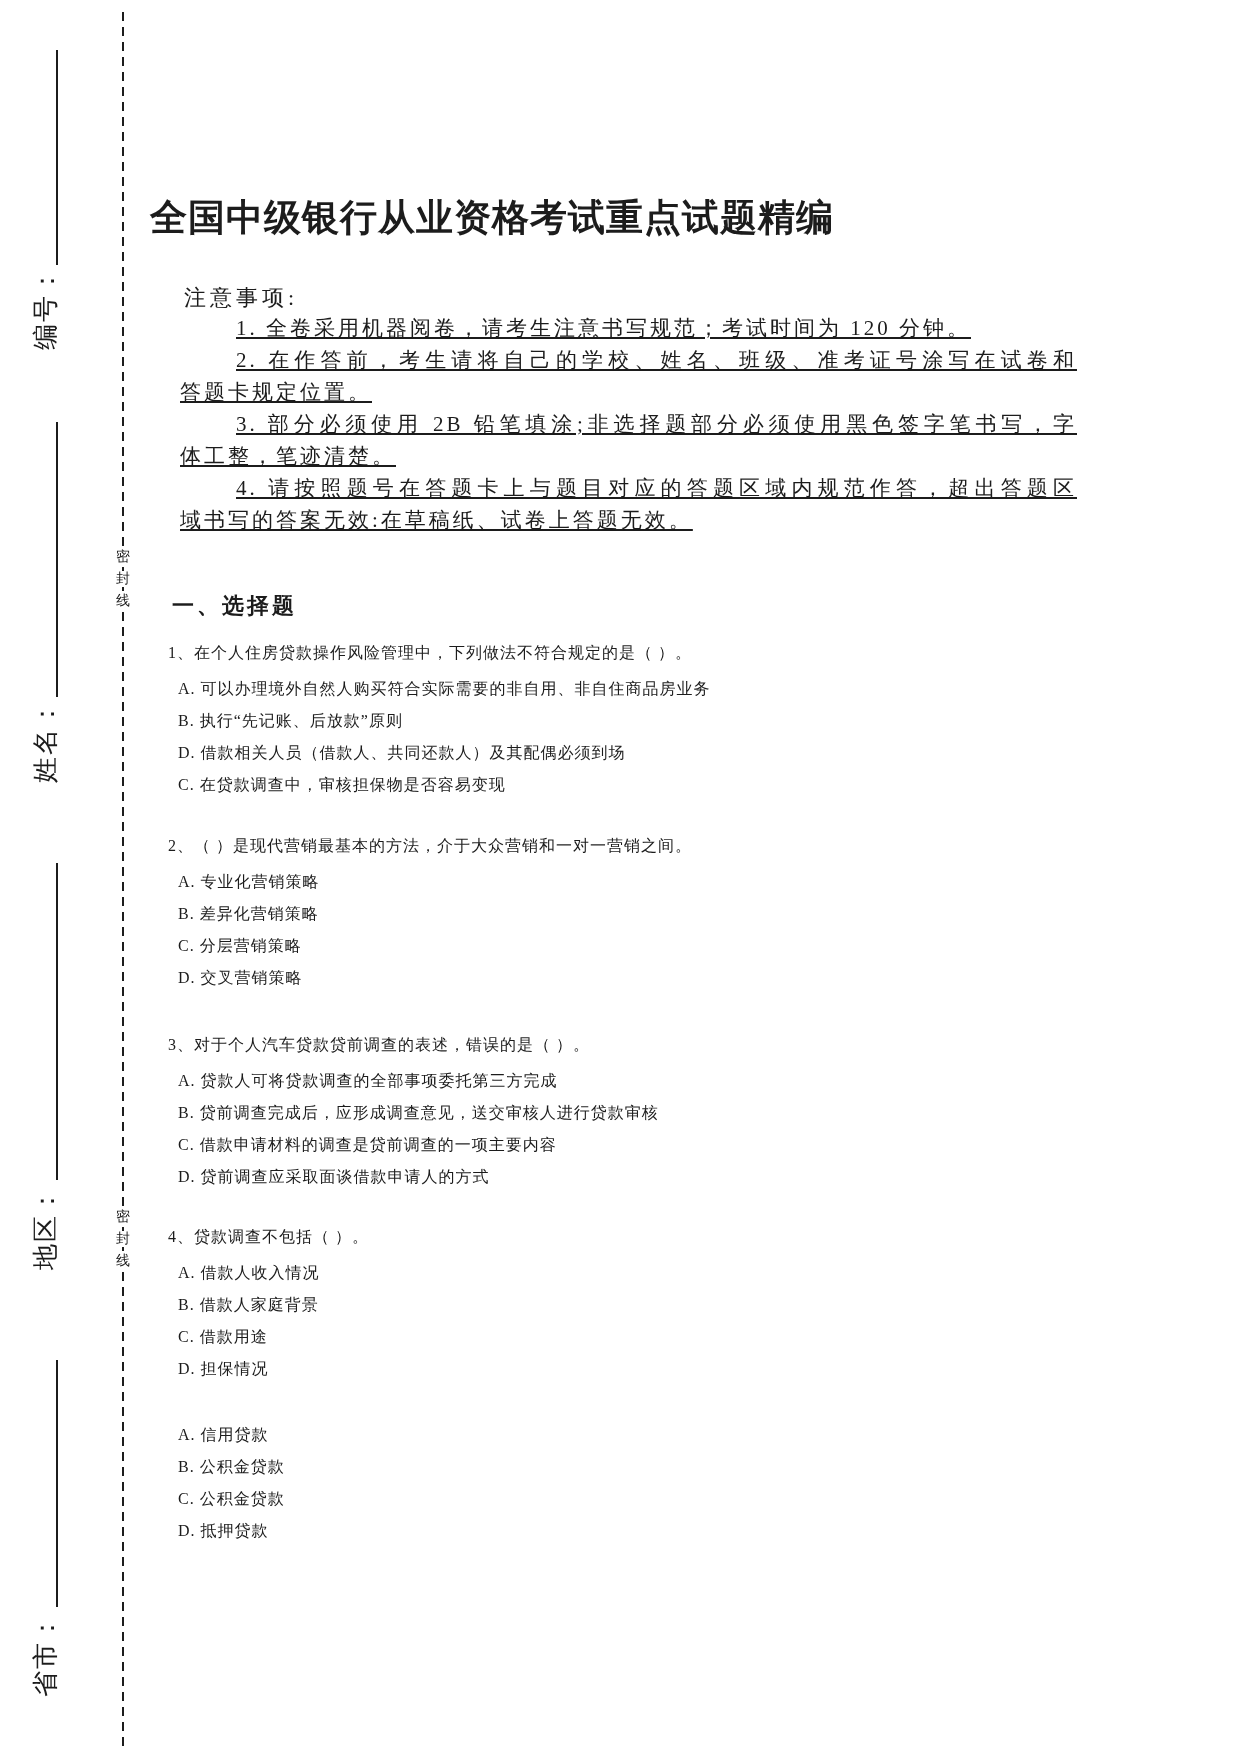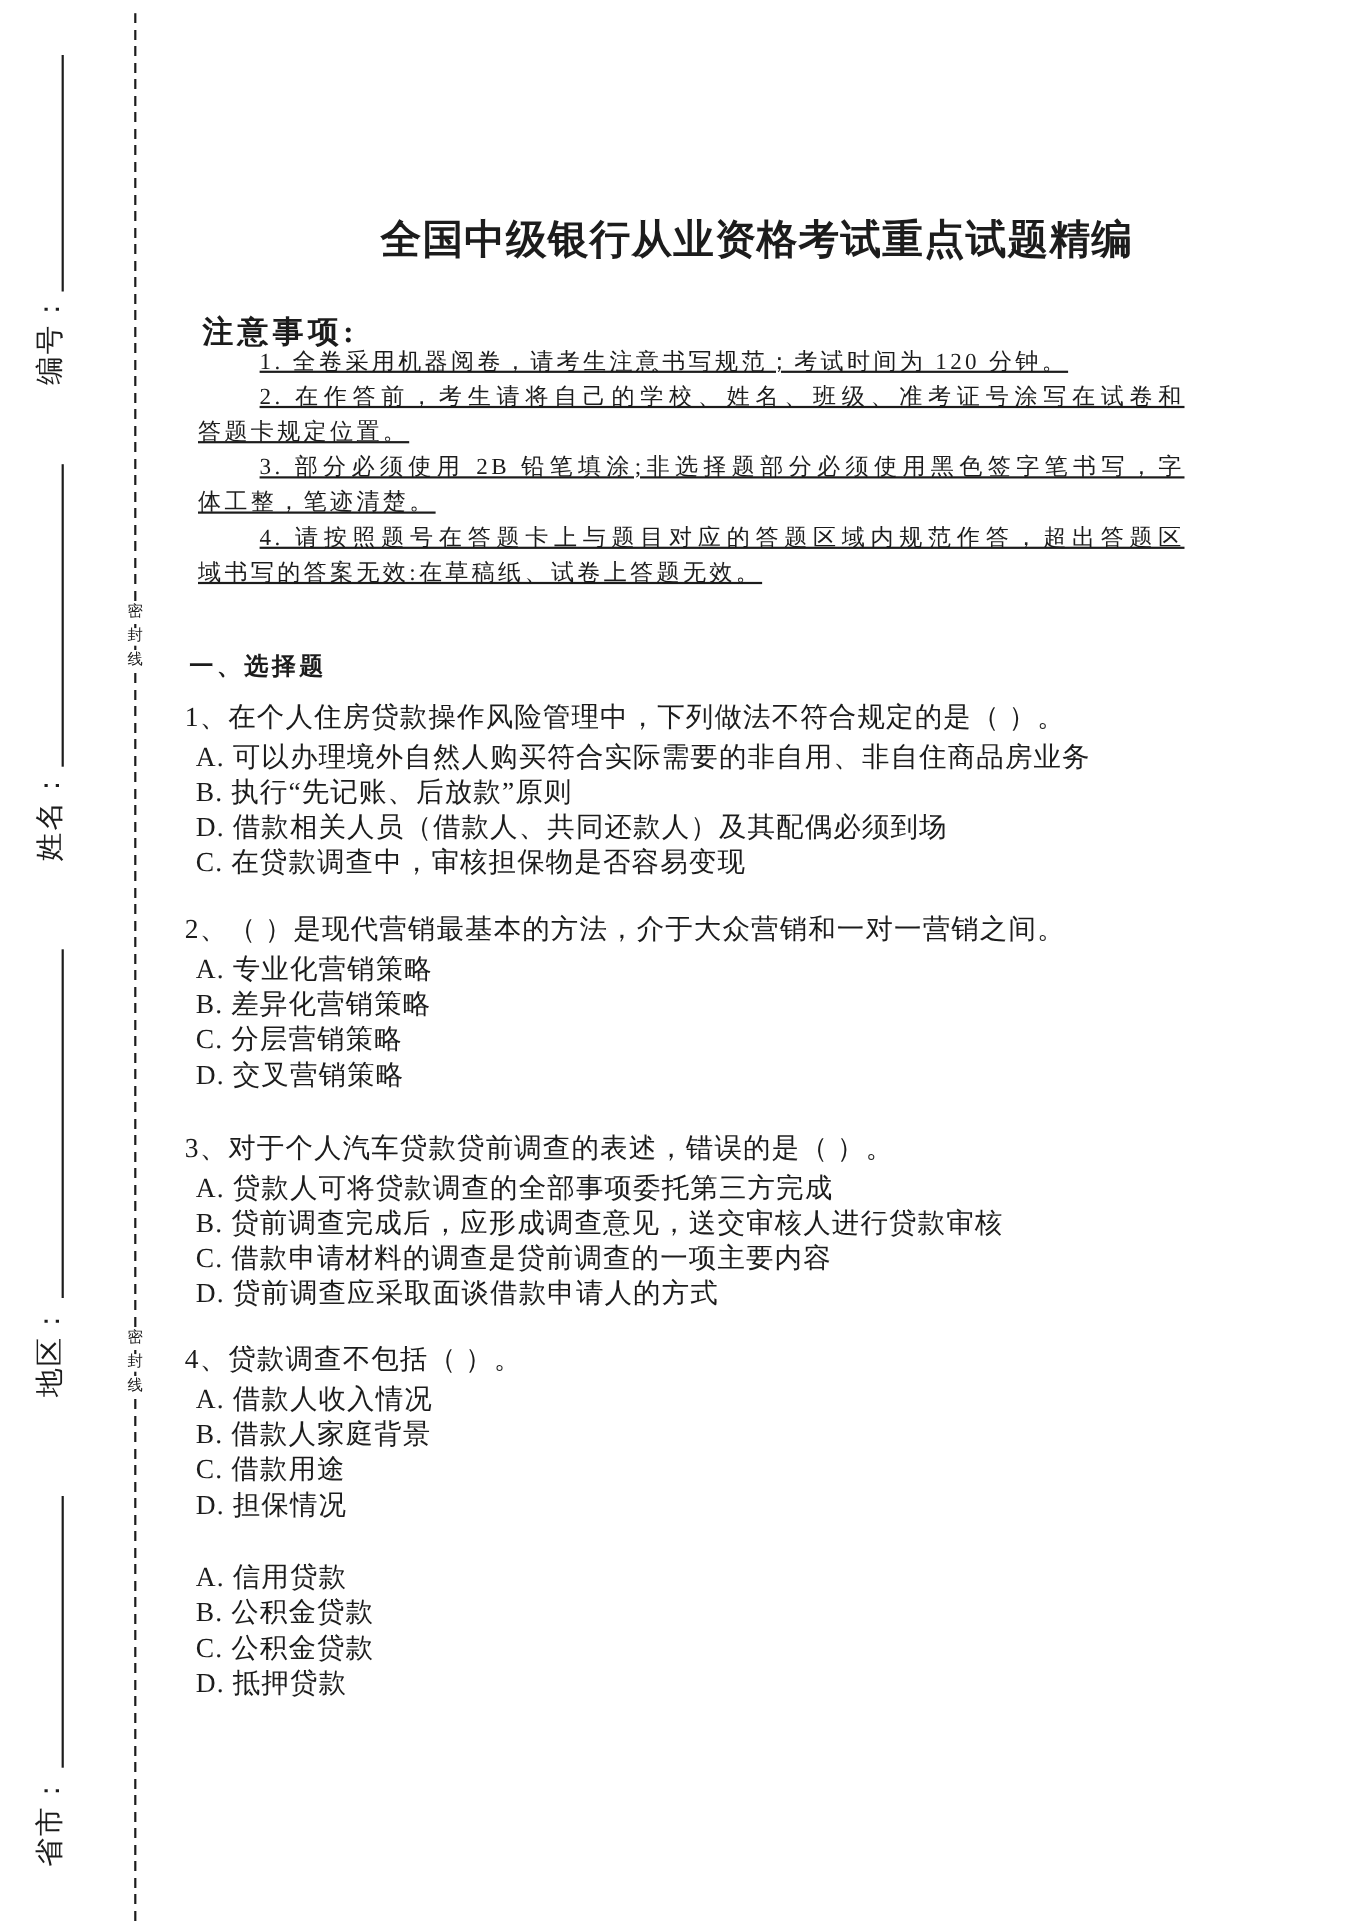--- a/index.html
+++ b/index.html
@@ -70,32 +70,32 @@
     padding: 1px 2px;
     line-height: 1;
   }
 
   
   .title {
     position: absolute;
     left: 150px;
     top: 193px;
     width: 880px;
-    text-align: right;
+    text-align: left;
     font-size: 37px;
     font-weight: bold;
     letter-spacing: 1px;
     white-space: nowrap;
   }
   .notice-heading {
     position: absolute;
     left: 184px;
     top: 283px;
-    font-size: 28px;
-    font-weight: bold;
+    font-size: 22px;
+    font-weight: normal;
     letter-spacing: 4px;
     white-space: nowrap;
   }
   .notes {
     position: absolute;
     left: 180px;
     top: 312px;
     width: 897px;
   }
   .note-line {
@@ -121,21 +121,21 @@
     font-size: 22px;
     font-weight: bold;
     letter-spacing: 3px;
     white-space: nowrap;
     margin-top: 13px;
   }
   .question {
     position: absolute;
     left: 168px;
     width: 920px;
-    font-size: 25px;
+    font-size: 16px;
     letter-spacing: 1px;
     font-family: Liberation Serif, serif;
   }
   .q-stem {
     height: 32px;
     line-height: 32px;
     white-space: nowrap;
   }
   .q-options { margin-top: 4px; padding-left: 10px; }
   .q-option {

